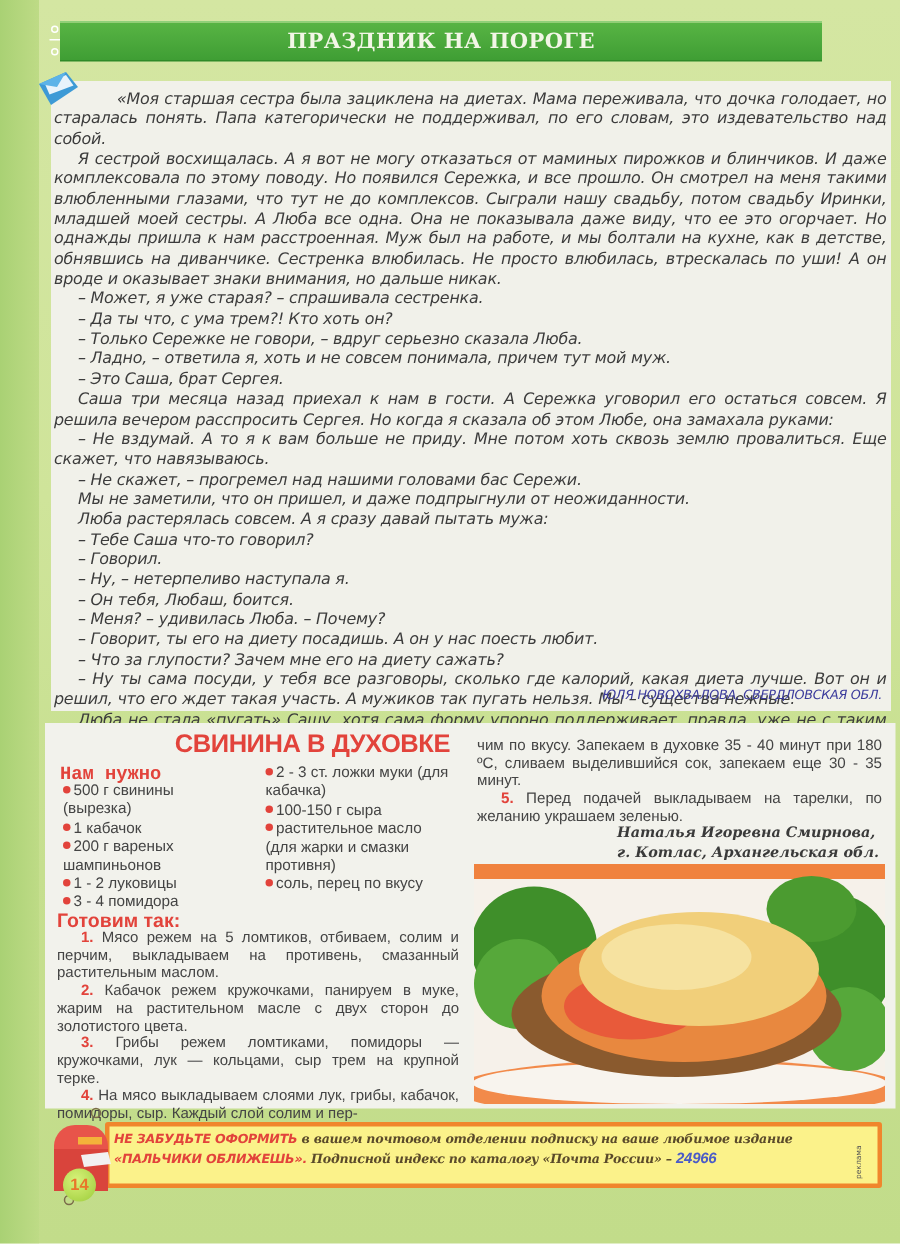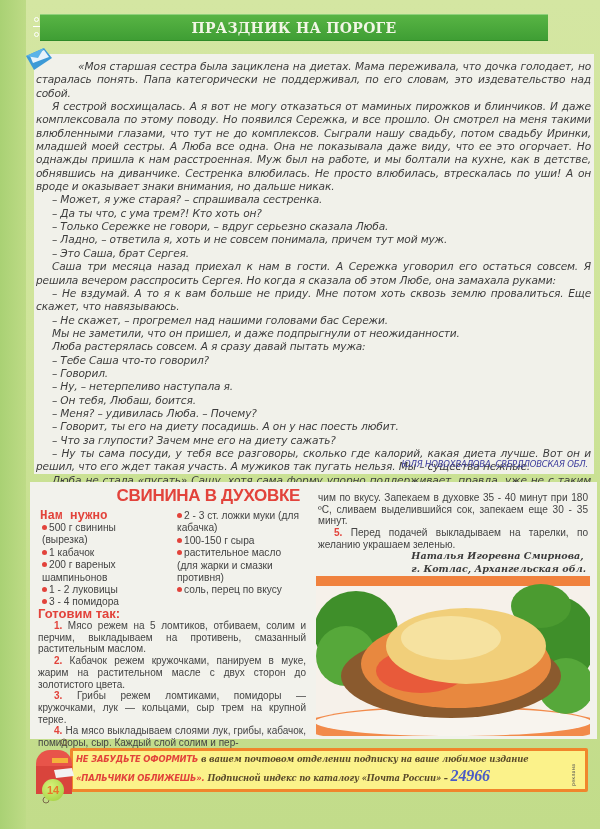--- a/index.html
+++ b/index.html
@@ -97,21 +97,21 @@
   .promo {
     position: absolute; left: 70px; top: 748px; width: 518px; height: 44px;
     background: #fbf28a; border: 3px solid #f0862c; border-radius: 2px;
   }
   .promo-line {
     position: absolute; left: 76px; width: 482px; 
     font-family: "DejaVu Serif", serif; font-style: italic; font-weight: bold;
     font-size: 8.4px; color: #5a4a2a; letter-spacing: -0.15px; white-space: nowrap;
   }
   .promo-line .red { color: #e2433b; font-family: "DejaVu Sans", sans-serif; }
-  .promo-line .idx { color: #4a5bc7; font-size: 16px; font-family: Liberation Serif, serif; }
+  .promo-line .idx { color: #4a5bc7; font-size: 10px; font-family: Liberation Sans, sans-serif; }
   .ad-tag {
     position: absolute; left: 570px; top: 754px; width: 8px; height: 32px;
     font-family: "DejaVu Sans", sans-serif; font-size: 5px; color: #555;
     writing-mode: vertical-rl; transform: rotate(180deg);
   }
   .mailbox { position: absolute; left: 28px; top: 736px; width: 54px; height: 70px; }
   .page-num {
     position: absolute; left: 16px; top: 779px; width: 22px; height: 22px; border-radius: 50%;
     background: radial-gradient(circle at 40% 35%, #d8f27a, #9ccc3a);
     font-family: "Liberation Sans", sans-serif; font-weight: bold; font-size: 11px; color: #e8762a;

